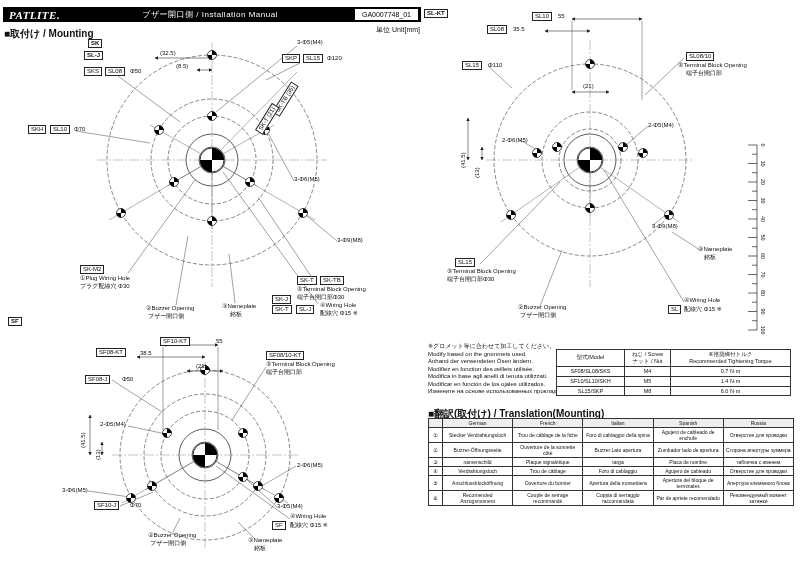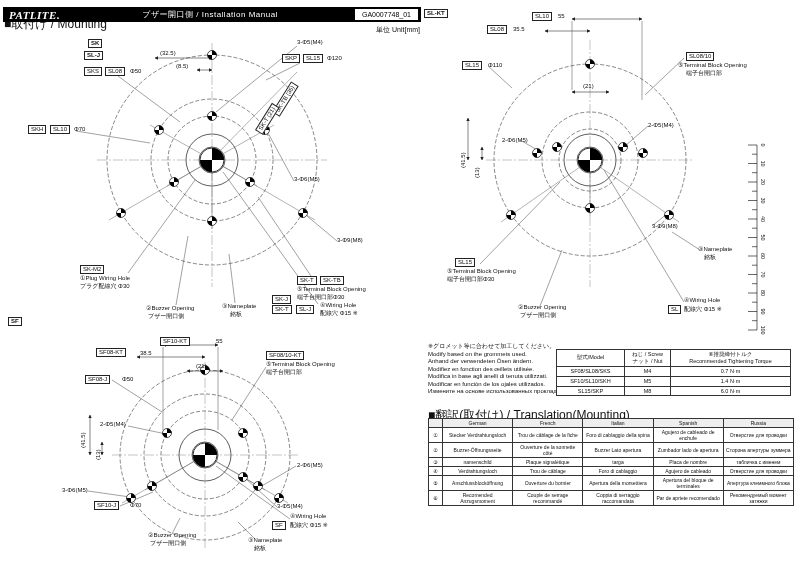--- a/index.html
+++ b/index.html
@@ -4,22 +4,22 @@
 <style>
   *{margin:0;padding:0;box-sizing:border-box}
   html,body{background:#fff}
   body{font-family:"Liberation Sans","DejaVu Sans",sans-serif;color:#111}
   .page{position:relative;width:802px;height:567px;background:#fff;overflow:hidden}
   .hdr{position:absolute;left:3px;top:7px;width:418px;height:15px;background:#000;color:#fff;display:flex;align-items:center;z-index:4}
   .logo{font-family:"Liberation Serif","DejaVu Serif",serif;font-style:italic;font-weight:bold;font-size:11px;padding:0 6px;letter-spacing:.5px}
   .hdr-title{font-size:8px;flex:1;text-align:center;letter-spacing:.5px}
   .docno{font-size:7px;background:#fff;color:#000;border:1px solid #000;padding:0 7px;margin-right:2px;line-height:11px}
   .unit{position:absolute;left:330px;top:25px;width:90px;text-align:right;font-size:7px;z-index:3}
-  .h1{position:absolute;left:4px;top:16px;font-size:12px;font-weight:normal;z-index:3}
-  .trh{position:absolute;left:428px;top:407px;font-size:12px;font-weight:normal;z-index:3}
+  .h1{position:absolute;left:4px;top:27px;font-size:10px;font-weight:bold;z-index:3}
+  .trh{position:absolute;left:428px;top:407px;font-size:10px;font-weight:bold;z-index:3}
   .lbl{position:absolute;font-size:6px;line-height:1.2;white-space:nowrap;z-index:3;color:#111}
   .tag{border:0.5px solid #222;background:#fff;padding:0 2px;display:inline-block}
   .b{font-weight:bold}
   .rot{transform-origin:left top}
   svg.overlay{position:absolute;left:0;top:0;z-index:1}
   svg .dash{fill:none;stroke:#555;stroke-width:.7;stroke-dasharray:4,2}
   svg .thin{fill:none;stroke:#333;stroke-width:.8}
   svg .cl{stroke:#888;stroke-width:.5;stroke-dasharray:10,2,2,2}
   svg .ld{stroke:#444;stroke-width:.5}
   svg .sp{stroke:#666;stroke-width:.5}

